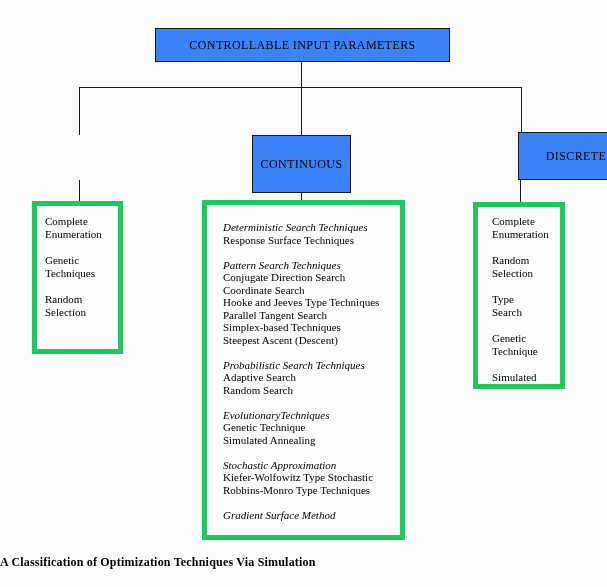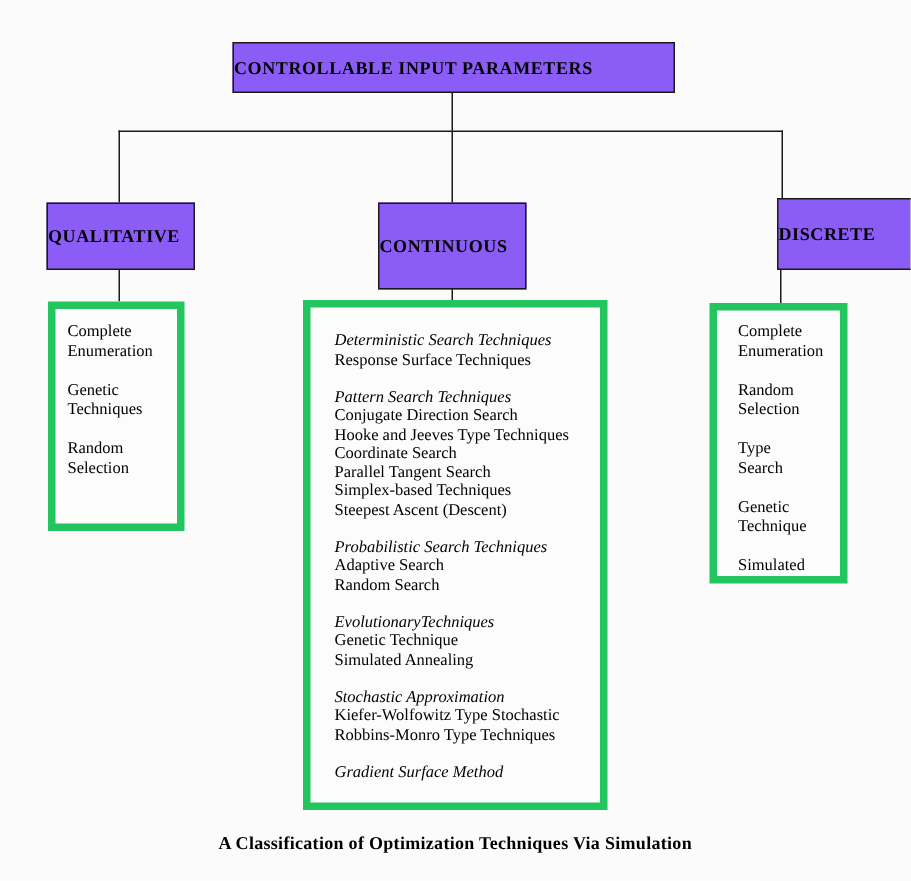--- a/index.html
+++ b/index.html
@@ -10,25 +10,25 @@
     height: 587px;
     background: #fbfbfb;
     font-family: "Liberation Serif", serif;
     color: #000000;
     overflow: hidden;
   }
   .line { position: absolute; background: #1a1a1a; }
   .node-box {
     position: absolute;
     border: 1px solid #1a1a1a;
-    background: #8b5cf6;
+    background: #3b82f6;
     display: flex;
     align-items: center;
-    justify-content: flex-start;
-    font-weight: bold;
+    justify-content: center;
+    font-weight: normal;
     font-size: 12px;
     letter-spacing: 0.4px;
     text-align: center;
     box-sizing: border-box;
   }
   .root-box    { left: 155px; top: 28px;  width: 295px; height: 34px; }
   .qual-box    { left: 31px;  top: 135px; width: 99px;  height: 45px; }
   .cont-box    { left: 252px; top: 135px; width: 99px;  height: 58px; }
   .disc-box    { left: 470px; top: 132px; width: 116px;  height: 48px; margin-left: 48px; }
   .content-box {
@@ -44,21 +44,21 @@
   .disc-content { left: 473px; top: 202px; width: 92px;  height: 187px; padding: 8px 2px 0 14px; }
   .word-item { margin-bottom: 13px; }
   .word-line { line-height: 13px; white-space: nowrap; }
   .tech-section { margin-bottom: 12.5px; }
   .tech-header { font-style: italic; line-height: 12.5px; white-space: nowrap; }
   .tech-item   { line-height: 12.5px; white-space: nowrap; }
   .caption {
     position: absolute;
     left: 0; top: 555px;
     width: 100%;
-    text-align: center;
+    text-align: left;
     font-weight: bold;
     font-size: 12px;
     letter-spacing: 0.2px;
   }
   
   .c-root-drop   { left: 301px; top: 62px;  width: 1px;   height: 25px; }
   .c-hbar        { left: 79px;  top: 87px;  width: 443px; height: 1px;  }
   .c-qual-drop   { left: 79px;  top: 87px;  width: 1px;   height: 48px; }
   .c-cont-drop   { left: 301px; top: 87px;  width: 1px;   height: 48px; }
   .c-disc-drop   { left: 521px; top: 87px;  width: 1px;   height: 45px; }
@@ -77,23 +77,20 @@
   <div class="line c-cont-drop"></div>
   <div class="line c-disc-drop"></div>
   <div class="line c-qual-stem"></div>
   <div class="line c-cont-stem"></div>
   <div class="line c-disc-stem"></div>
 
   <div class="node-box root-box">
     <span>CONTROLLABLE INPUT PARAMETERS</span>
   </div>
 
-  <div class="node-box qual-box">
-    <span>QUALITATIVE</span>
-  </div>
   <div class="node-box cont-box">
     <span>CONTINUOUS</span>
   </div>
   <div class="node-box disc-box">
     <span>DISCRETE</span>
   </div>
 
   <div class="content-box qual-content">
       <div class="word-item">
         <div class="word-line">Complete</div>
@@ -109,22 +106,22 @@
       </div>
     </div>
   <div class="content-box cont-content">
       <div class="tech-section">
         <div class="tech-header">Deterministic Search Techniques</div>
         <div class="tech-item">Response Surface Techniques</div>
       </div>
       <div class="tech-section">
         <div class="tech-header">Pattern Search Techniques</div>
         <div class="tech-item">Conjugate Direction Search</div>
+        <div class="tech-item">Coordinate Search</div>
         <div class="tech-item">Hooke and Jeeves Type Techniques</div>
-        <div class="tech-item">Coordinate Search</div>
         <div class="tech-item">Parallel Tangent Search</div>
         <div class="tech-item">Simplex-based Techniques</div>
         <div class="tech-item">Steepest Ascent (Descent)</div>
       </div>
       <div class="tech-section">
         <div class="tech-header">Probabilistic Search Techniques</div>
         <div class="tech-item">Adaptive Search</div>
         <div class="tech-item">Random Search</div>
       </div>
       <div class="tech-section">

